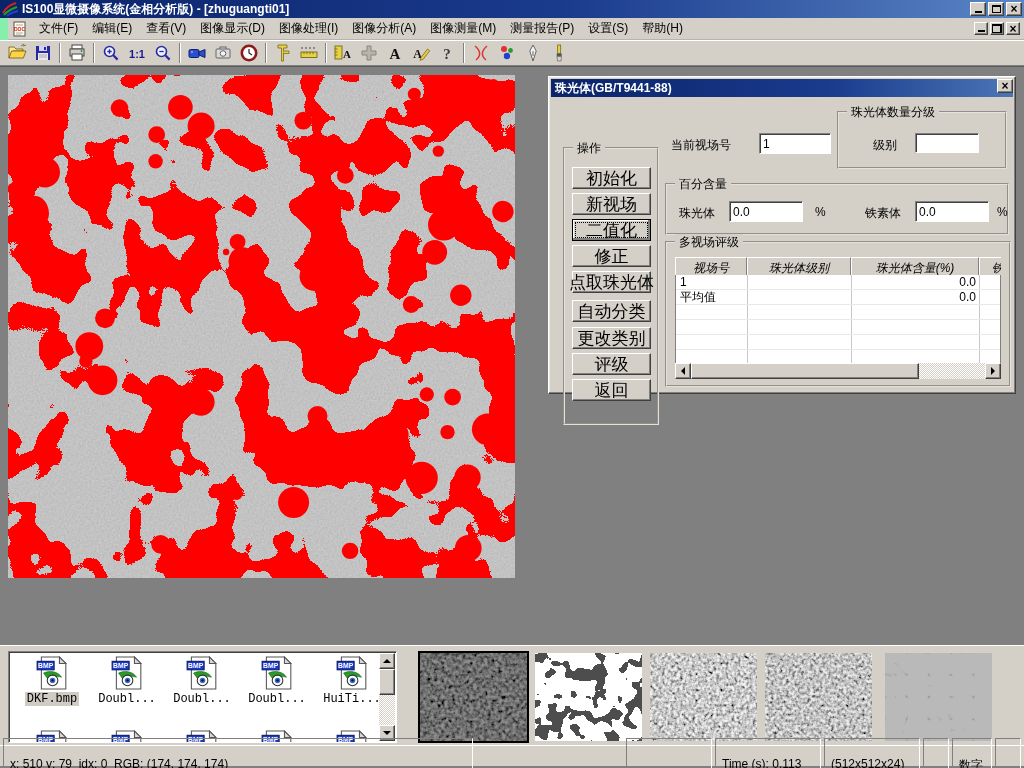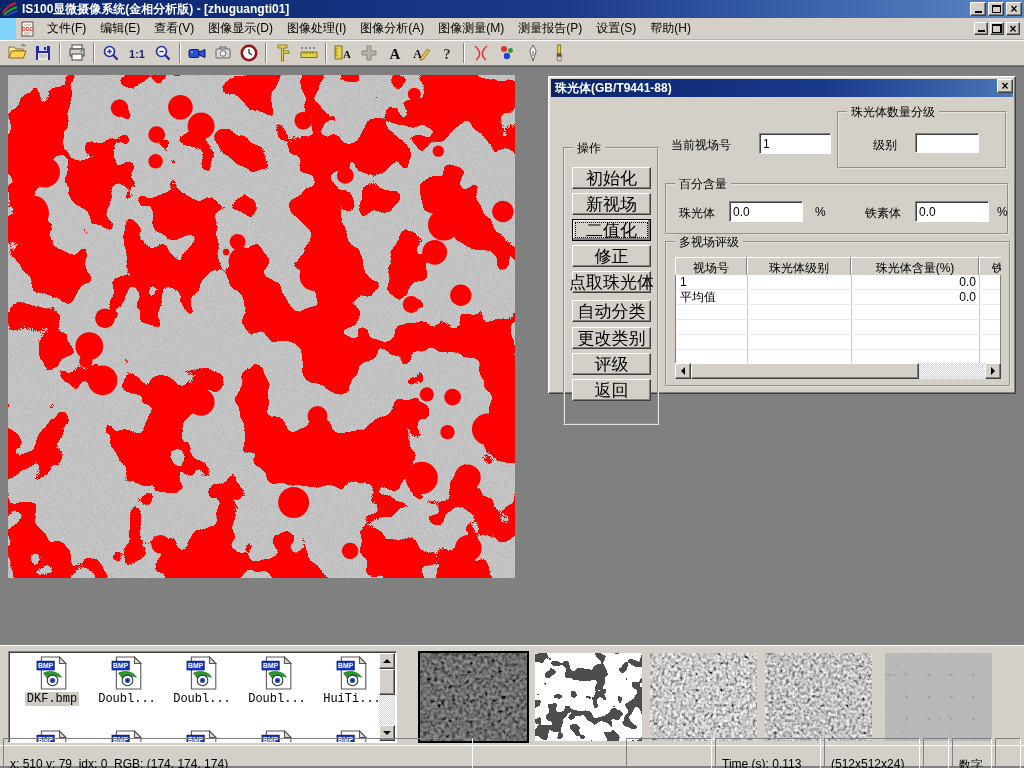--- a/index.html
+++ b/index.html
@@ -1,36 +1,36 @@
 <!DOCTYPE html>
 <html><head>
 <meta charset="utf-8">
 <style>
   * { margin:0; padding:0; box-sizing:border-box; }
   html,body { width:1024px; height:768px; overflow:hidden; }
   body { font-family:"Liberation Sans","DejaVu Sans",sans-serif; font-size:12px; color:#000; background:#d4d0c8; }
-  .app { position:relative; width:1024px; height:768px; background:#7dd3fc; overflow:hidden; }
+  .app { position:relative; width:1024px; height:768px; background:#86efac; overflow:hidden; }
 
   
   .titlebar { position:absolute; top:0; left:0; right:0; height:18px;
     background:linear-gradient(90deg,#0a246a 0%,#1a3a8c 55%,#5a86c6 100%);
     display:flex; align-items:center; padding:0 2px; }
   .titlebar .ttext { color:#fff; font-weight:bold; font-size:12px; margin-left:4px; white-space:nowrap; }
   .winbtns { margin-left:auto; display:flex; gap:2px; }
   .wbtn { width:16px; height:14px; background:#d4d0c8; border:1px solid; border-color:#fff #404040 #404040 #fff;
     box-shadow:inset -1px -1px 0 #808080; display:flex; align-items:flex-end; justify-content:center;
     font-size:11px; line-height:10px; font-weight:bold; cursor:default; }
   .wbtn .minbar { width:7px; height:2px; background:#000; margin-bottom:2px; }
   .wbtn .maxbox { width:9px; height:8px; border:1px solid #000; border-top:2px solid #000; margin-bottom:2px; }
   .wbtn .rstbox { position:relative; width:10px; height:9px; margin-bottom:1px; }
   .wbtn .rstbox:before { content:""; position:absolute; right:0; top:0; width:7px; height:6px; border:1px solid #000; border-top:2px solid #000; }
   .wbtn .rstbox:after { content:""; position:absolute; left:0; bottom:0; width:7px; height:6px; border:1px solid #000; border-top:2px solid #000; background:#d4d0c8; }
   .wbtn .xch { align-self:center; margin:0 auto; font-size:12px; line-height:12px; }
 
-  .menubar { position:absolute; top:18px; left:16px; right:0; height:22px; background:#d4d0c8;
+  .menubar { position:absolute; top:18px; left:8px; right:0; height:22px; background:#d4d0c8;
     display:flex; align-items:center; padding:0 4px; border-bottom:1px solid #b8b4ac; }
   .menubar .mitem { padding:2px 7px; white-space:nowrap; cursor:default; }
   .mdibtns { margin-left:auto; display:flex; gap:2px; }
   .mdibtns .wbtn { width:14px; height:13px; }
 
   .toolbar { position:absolute; top:40px; left:0; right:0; height:26px; background:#d4d0c8;
     border-top:1px solid #fff; border-bottom:1px solid #808080; display:flex; align-items:center; padding:0 4px; }
   .tb { width:26px; height:24px; background:transparent; border:none; display:flex; align-items:center; justify-content:center; cursor:default; }
   .tbi { width:20px; height:20px; }
   .tbsep { width:2px; height:20px; border-left:1px solid #808080; border-right:1px solid #fff; margin:0 3px; }
@@ -56,21 +56,21 @@
     border:1px solid; border-color:#fff #404040 #404040 #fff; box-shadow:inset -1px -1px 0 #808080;
     font-size:17px; font-family:inherit; display:flex; align-items:center; justify-content:center; white-space:nowrap; cursor:default; }
   .dbtn.focused { border:1px solid #000; outline:1px dotted #000; outline-offset:-4px; box-shadow:inset -2px -2px 0 #808080, inset 1px 1px 0 #fff; }
 
   .tin { position:absolute; height:21px; background:#fff; border:1px solid; border-color:#808080 #fff #fff #808080;
     box-shadow:inset 1px 1px 0 #404040; font:12px "Liberation Sans","DejaVu Sans",sans-serif; padding:0 3px; }
   .dlabel { position:absolute; white-space:nowrap; }
 
   
   .gridwrap { position:absolute; left:8px; top:14px; width:326px; height:122px; }
-  .ghead { position:absolute; top:0; left:0; right:0; height:22px; display:flex; overflow:hidden; }
+  .ghead { position:absolute; top:0; left:0; right:0; height:22px; display:flex; overflow:hidden;font-style:italic; }
   .gh { flex:none; background:#d4d0c8; border:1px solid; border-color:#fff #808080 #808080 #fff;
     display:flex; align-items:center; justify-content:center; white-space:nowrap; overflow:hidden; }
   .grid { position:absolute; top:18px; left:0; width:326px; height:88px; background:#fff; overflow:hidden;
     background-image:linear-gradient(#c8c8c8,#c8c8c8),linear-gradient(#c8c8c8,#c8c8c8),linear-gradient(#c8c8c8,#c8c8c8);
     background-repeat:no-repeat; background-size:1px 100%; background-position:71px 0,175px 0,303px 0;
     border-left:1px solid #808080; border-right:1px solid #808080; }
   .grow { display:flex; height:15px; border-bottom:1px solid #e8e8e8; }
   .gc { flex:none; padding:0 4px; white-space:nowrap; overflow:hidden; line-height:15px; }
   .c0 { width:72px; } .c1 { width:104px; } .c2 { width:128px; } .c3 { width:62px; }
   .num { text-align:right; }

